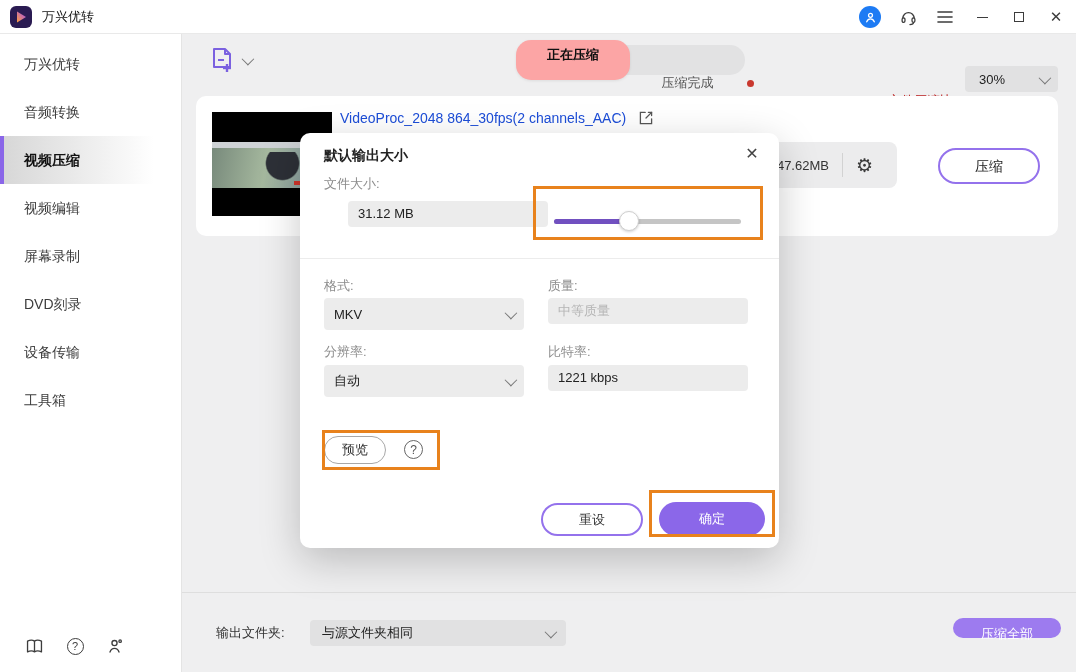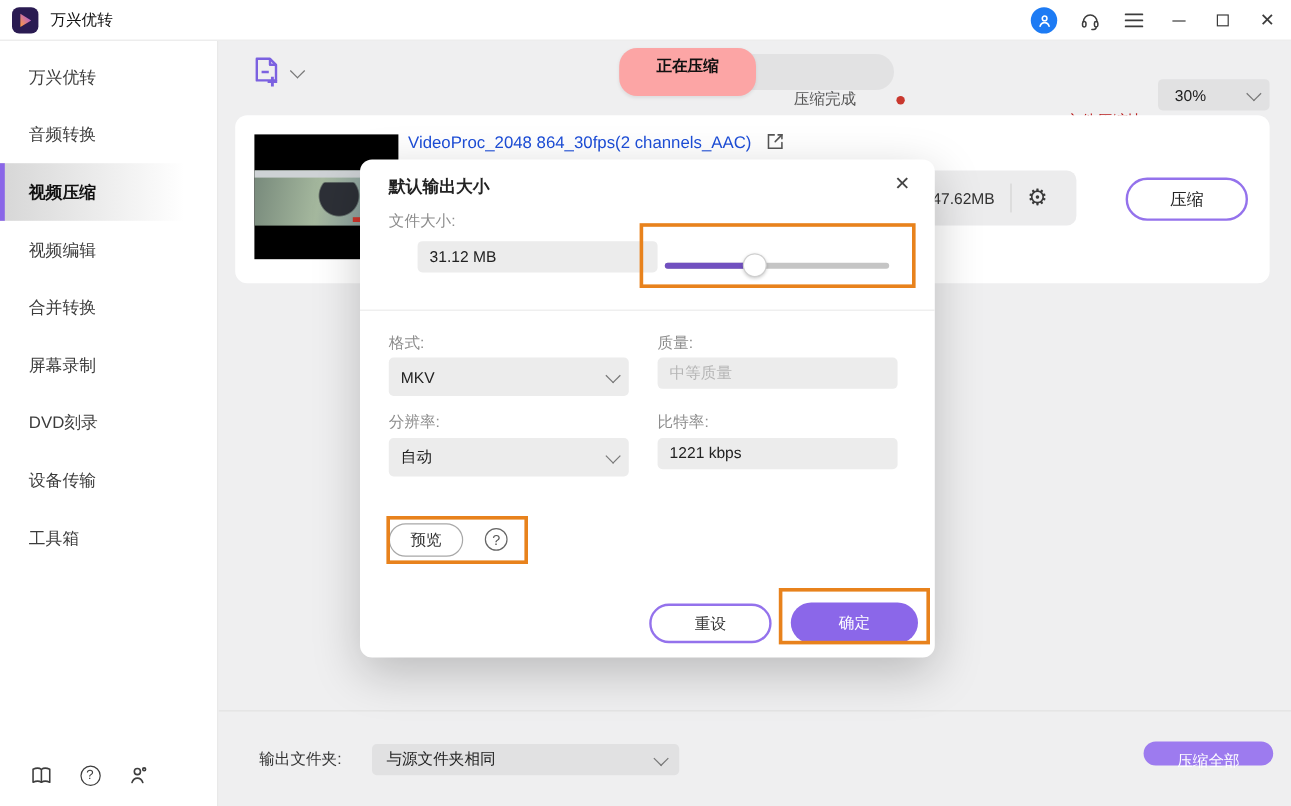--- a/index.html
+++ b/index.html
@@ -133,21 +133,20 @@
       <div class="tb-ic">✕</div>
     </div>
   </div>
 
   <div class="sidebar">
     <div class="side-list">
       <div class="side-item">万兴优转</div>
       <div class="side-item">音频转换</div>
       <div class="side-item active">视频压缩</div>
       <div class="side-item">视频编辑</div>
-      <div class="side-item">合并转换</div>
       <div class="side-item">屏幕录制</div>
       <div class="side-item">DVD刻录</div>
       <div class="side-item">设备传输</div>
       <div class="side-item">工具箱</div>
     </div>
     <div class="side-foot">
       <div class="fic">
         <svg width="19" height="17" viewBox="0 0 24 22" fill="none" stroke="#3d3d3d" stroke-width="1.7" stroke-linejoin="round">
           <path d="M12 4c-2.4-1.6-5.6-1.6-9 0v14c3.4-1.6 6.6-1.6 9 0 2.4-1.6 5.6-1.6 9 0V4c-3.4-1.6-6.6-1.6-9 0z"></path>
           <line x1="12" y1="4" x2="12" y2="18"></line>

